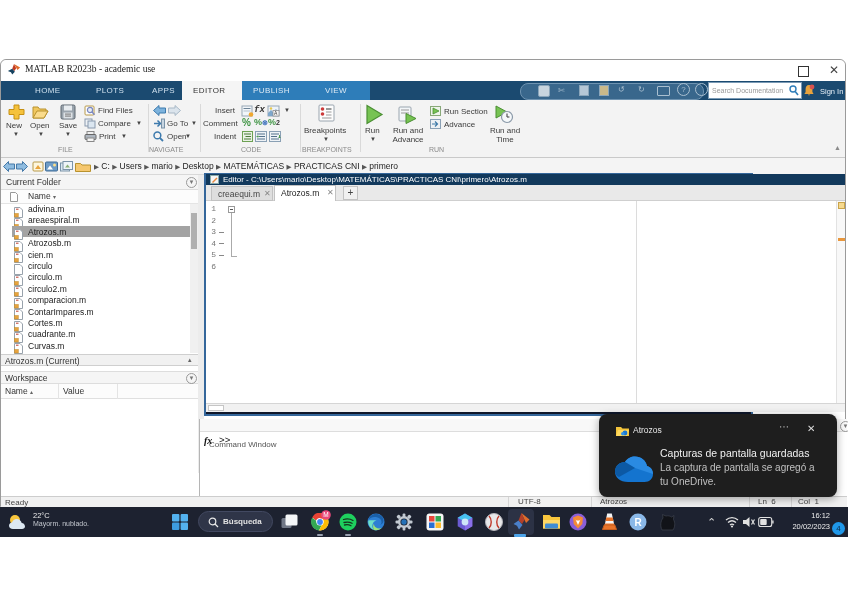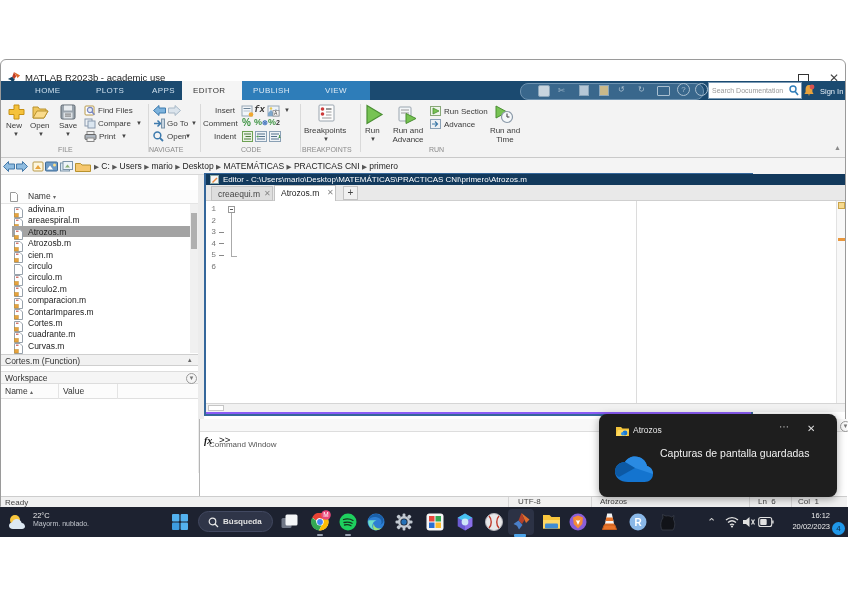--- a/index.html
+++ b/index.html
@@ -3,21 +3,21 @@
 html,body{margin:0;padding:0;}
 body{width:848px;height:599px;background:#fff;position:relative;overflow:hidden;
   font-family:"Liberation Sans",sans-serif;-webkit-font-smoothing:antialiased;}
 .a{position:absolute;}
 .mono{font-family:"Liberation Mono",monospace;}
 </style></head>
 <body>
 
 <div class="a" id="win" style="left:0;top:59px;width:846px;height:448px;background:#fff;border:1px solid #9a9a9a;border-radius:6px 6px 0 0;box-sizing:border-box;">
 
-  <div class="a" style="left:0;top:8px;width:100%;height:21px;background:#fff;border-radius:6px 6px 0 0;">
+  <div class="a" style="left:0;top:0;width:100%;height:21px;background:#fff;border-radius:6px 6px 0 0;font-family:Liberation Serif, serif;">
     <svg class="a" style="left:6px;top:3px;" width="14" height="14" viewBox="0 0 16 16">
       <path d="M8 1 L10.5 6 L8.5 9 L6 6.5 Z" fill="#c23b22"></path>
       <path d="M8 1 L12 8 L15 5 L10.5 2.5 Z" fill="#e06c2b"></path>
       <path d="M1 9 L6 6.5 L9 10 L6 13 L4.5 10.5 Z" fill="#16425f"></path>
     </svg>
     <div class="a" style="left:24px;top:4px;font-size:9.5px;color:#1a1a1a;">MATLAB R2023b - academic use</div>
     <div class="a" style="left:797px;top:6px;width:9px;height:9px;border:1.3px solid #333;"></div>
     <div class="a" style="left:828px;top:3px;font-size:12px;color:#444;">✕</div>
   </div>
 
@@ -237,20 +237,24 @@
       </svg>
     <svg class="a" style="left:74px;top:4px;" width="16" height="10" viewBox="0 0 16 10">
         <path d="M0.5 9.5 L0.5 1.5 L5.5 1.5 L7 3 L15.5 3 L15.5 9.5 Z" fill="#f5c76e" stroke="#b8922e"></path>
       </svg>
     <div class="a" style="left:93px;top:3px;font-size:8.5px;color:#222;white-space:nowrap;">
       <span style="color:#555;font-size:6.5px;">▶</span> C: <span style="color:#555;font-size:6.5px;">▶</span> Users <span style="color:#555;font-size:6.5px;">▶</span> mario <span style="color:#555;font-size:6.5px;">▶</span> Desktop <span style="color:#555;font-size:6.5px;">▶</span> MATEMÁTICAS <span style="color:#555;font-size:6.5px;">▶</span> PRACTICAS CNI <span style="color:#555;font-size:6.5px;">▶</span> primero
     </div>
   </div>
 
   <div class="a" id="leftpanel" style="left:0;top:115px;width:197px;height:321px;background:#fff;box-sizing:border-box;">
+    <div class="a" style="left:0;top:0;width:197px;height:15px;background:#f5f5f5;border-bottom:1px solid #ddd;box-sizing:border-box;">
+      <div class="a" style="left:5px;top:2px;font-size:8.5px;color:#333;">Current Folder</div>
+      <div class="a" style="left:185px;top:2px;width:9px;height:9px;border:1px solid #999;border-radius:50%;color:#777;font-size:6px;text-align:center;line-height:8px;">▼</div>
+    </div>
     <div class="a" style="left:0;top:15px;width:197px;height:14px;background:#fcfcfc;border-bottom:1px solid #e4e4e4;box-sizing:border-box;">
       <svg class="a" style="left:9px;top:2px;" width="8" height="10" viewBox="0 0 8 10">
           <path d="M0.5 0.5 L5.5 0.5 L7.5 2.5 L7.5 9.5 L0.5 9.5 Z" fill="#fff" stroke="#999"></path>
         </svg>
       <div class="a" style="left:27px;top:1px;font-size:8.5px;color:#333;">Name <span style="font-size:6px;color:#666;">▾</span></div>
     </div>
     <div id="filelist">
       <div class="a" style="left:13px;top:28.5px;"><svg width="9" height="11" viewBox="0 0 9 11">
             <path d="M0.5 0.5 L6 0.5 L8.5 3 L8.5 10.5 L0.5 10.5 Z" fill="#fff" stroke="#98a2ac"></path>
             <rect x="0.5" y="6.5" width="3.8" height="3.5" fill="#e8a33d" stroke="#c08a28" stroke-width="0.5"></rect>
@@ -327,39 +331,39 @@
             <rect x="0.5" y="6.5" width="3.8" height="3.5" fill="#e8a33d" stroke="#c08a28" stroke-width="0.5"></rect>
             <path d="M2 2.2 L4.5 2.2" stroke="#c0392b" stroke-width="1"></path>
           </svg></div>
       <div class="a" style="left:27px;top:165.8px;font-size:8.5px;color:#1a1a1a;">Curvas.m</div>
     </div>
 
     <div class="a" style="left:189px;top:29px;width:8px;height:149px;background:#f0f0f0;"></div>
     <div class="a" style="left:190px;top:38px;width:6px;height:36px;background:#b0b0b0;"></div>
 
     <div class="a" style="left:0;top:179px;width:197px;height:12px;background:#f1f1f1;border-top:1px solid #cfcfcf;border-bottom:1px solid #cfcfcf;box-sizing:border-box;">
-      <div class="a" style="left:4px;top:1px;font-size:8.5px;color:#333;">Cortes.m (Function)</div>
+      <div class="a" style="left:4px;top:1px;font-size:8.5px;color:#333;">Atrozos.m (Current)</div>
       <div class="a" style="left:187px;top:1px;font-size:7px;color:#666;">▴</div>
     </div>
 
     <div class="a" style="left:0;top:196px;width:197px;height:13px;background:#f5f5f5;border-top:1px solid #ddd;border-bottom:1px solid #ddd;box-sizing:border-box;">
       <div class="a" style="left:4px;top:1px;font-size:8.5px;color:#333;">Workspace</div>
       <div class="a" style="left:185px;top:1px;width:9px;height:9px;border:1px solid #999;border-radius:50%;color:#777;font-size:6px;text-align:center;line-height:8px;">▼</div>
     </div>
     <div class="a" style="left:0;top:209px;width:197px;height:15px;background:#fcfcfc;border-bottom:1px solid #e0e0e0;box-sizing:border-box;">
       <div class="a" style="left:4px;top:2px;font-size:8.5px;color:#333;">Name <span style="font-size:6px;color:#666;">▴</span></div>
       <div class="a" style="left:62px;top:2px;font-size:8.5px;color:#333;">Value</div>
       <div class="a" style="left:57px;top:0;width:1px;height:15px;background:#e4e4e4;"></div>
       <div class="a" style="left:116px;top:0;width:1px;height:15px;background:#e4e4e4;"></div>
     </div>
   </div>
 
   <div class="a" style="left:197px;top:115px;width:6px;height:298px;background:#ececec;"></div>
 
-  <div class="a" id="editor" style="left:203px;top:113px;width:549px;height:243px;background:#8b5cf6;border:2px solid #35679b;border-top:1px solid #35679b;box-sizing:border-box;">
+  <div class="a" id="editor" style="left:203px;top:113px;width:549px;height:243px;background:#0f172a;border:2px solid #35679b;border-top:1px solid #35679b;box-sizing:border-box;">
     <div class="a" style="left:0;top:0;width:639px;height:11px;background:#12395c;overflow:hidden;">
       <svg class="a" style="left:4px;top:1px;" width="9" height="9" viewBox="0 0 9 9">
           <rect x="0.5" y="0.5" width="8" height="8" fill="#f5f5f5" stroke="#8aa"></rect>
           <path d="M2 7 L6.5 2.5 L7.5 3.5 L3 8 Z" fill="#e8883d"></path>
         </svg>
       <div class="a" style="left:17px;top:1px;font-size:8px;color:#fff;white-space:nowrap;">Editor - C:\Users\mario\Desktop\MATEMÁTICAS\PRACTICAS CNI\primero\Atrozos.m</div>
     </div>
     <div class="a" style="left:0;top:11px;width:639px;height:16px;background:#e9e9e9;border-bottom:1px solid #cfcfcf;box-sizing:border-box;">
       <div class="a" style="left:5px;top:1px;width:62px;height:15px;background:#dedede;border:1px solid #c2c2c2;box-sizing:border-box;">
         <div class="a" style="left:6px;top:2px;font-size:8.5px;color:#444;">creaequi.m</div>
@@ -575,13 +579,14 @@
   </svg>
   <div class="a" style="left:34px;top:11px;font-size:8.5px;color:#e8e8e8;">Atrozos</div>
   <div class="a" style="left:180px;top:7px;font-size:10px;color:#bbb;">⋯</div>
   <div class="a" style="left:208px;top:9px;font-size:10px;color:#ddd;">✕</div>
   <svg class="a" style="left:12px;top:42px;" width="42" height="27" viewBox="0 0 42 27">
     <path d="M17 26 C9 26 4 21.5 4 15.5 C4 10 8.5 6 14 6 C16 2.5 20 0.5 24 0.5 C30 0.5 35 4.5 36 10 C40 11 42 14.5 42 18 C42 22.5 38.5 26 33.5 26 Z" fill="#1474cf"></path>
     <path d="M14 6 C16 2.5 20 0.5 24 0.5 C30 0.5 35 4.5 36 10 C40 11 42 14.5 42 18 L24 12 Z" fill="#2a8ae2"></path>
     <path d="M4 15.5 C4 10 8.5 6 14 6 L24 12 L8 21 C5.5 20 4 18 4 15.5 Z" fill="#0c59a4"></path>
   </svg>
   <div class="a" style="left:61px;top:33px;font-size:10.5px;color:#f0f0f0;">Capturas de pantalla guardadas</div>
+  <div class="a" style="left:61px;top:47px;font-size:10px;color:#c0c0c0;line-height:13.5px;">La captura de pantalla se agregó a<br>tu OneDrive.</div>
 </div>
 
 </body></html>

